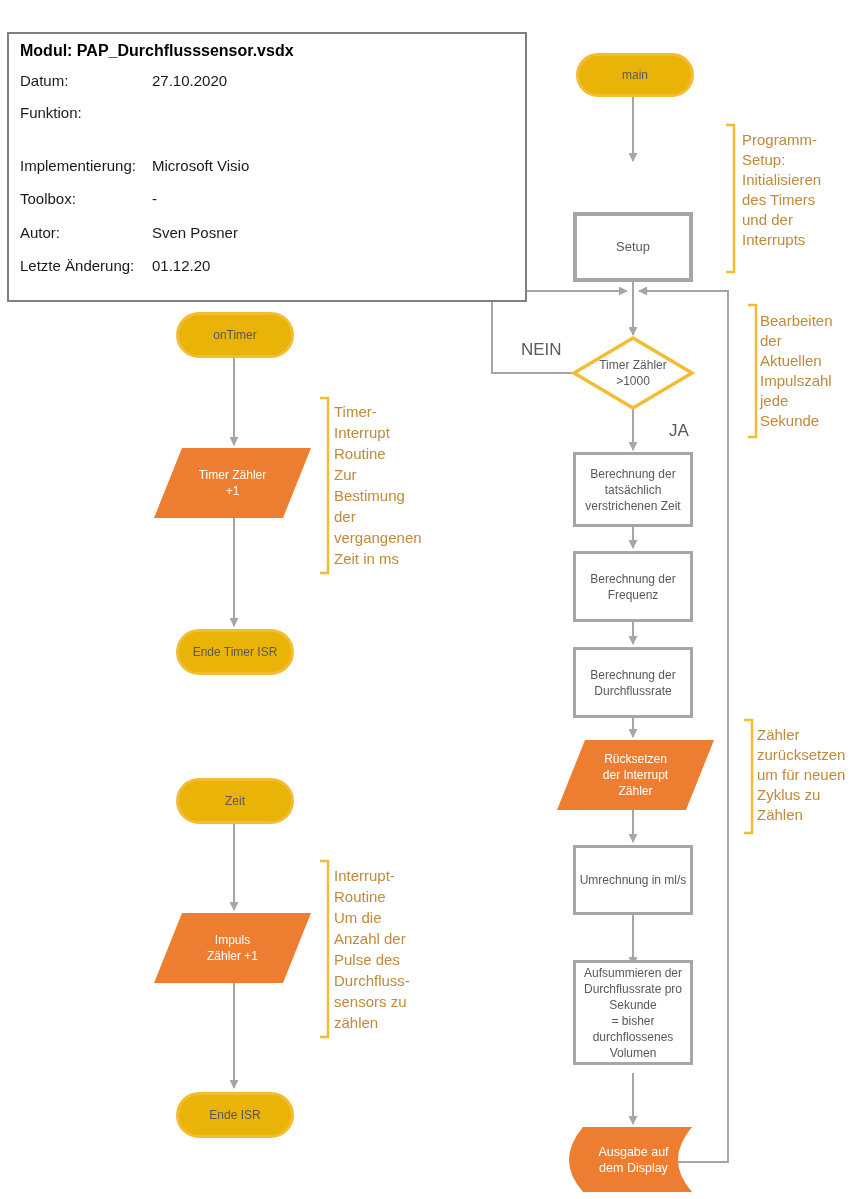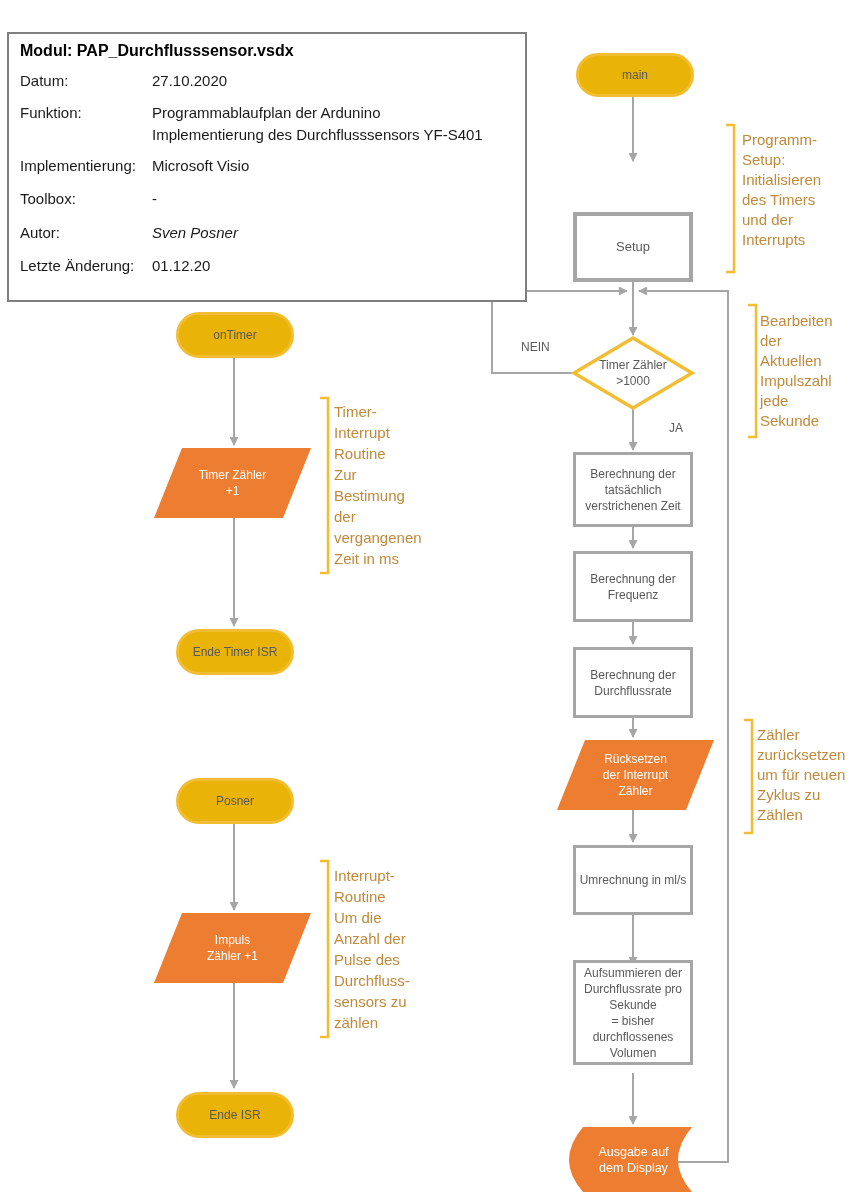--- a/index.html
+++ b/index.html
@@ -15,21 +15,21 @@
   .term{border:3px solid #F2BD33;border-radius:24px;background:#eab308;display:flex;
         align-items:center;justify-content:center;color:#595959;font-size:12px;}
   .rect{border:3px solid #A6A6A6;background:#fff;display:flex;align-items:center;
         justify-content:center;text-align:center;color:#595959;font-size:12px;
         line-height:16px;white-space:pre-line;padding:0 2px;box-sizing:border-box;}
   .rect.thick{border-width:4px;font-size:13px;margin-top:48px;}
   .shape-label{display:flex;align-items:center;justify-content:center;text-align:center;
         color:#fff;font-size:12px;line-height:16px;white-space:pre-line;pointer-events:none;}
   .ann{color:#C0893B;font-size:15px;line-height:20px;white-space:pre-line;}
   .ann.tall{line-height:21px;}
-  .edge-lbl{color:#595959;font-size:12px;}
+  .edge-lbl{color:#595959;font-size:17px;}
 </style>
 </head>
 <body>
 
 <div id="canvas">
 
   <svg width="864" height="1199" viewBox="0 0 864 1199">
     <defs>
       <marker id="arr" viewBox="0 0 10 10" refX="9" refY="5" markerWidth="11" markerHeight="9" orient="auto" markerUnits="userSpaceOnUse">
         <path d="M0,0 L10,5 L0,10 Z" fill="#A6A6A6"></path>
@@ -71,28 +71,26 @@
       <path d="M320,398 H328 V573 H320"></path>
       <path d="M320,861 H328 V1037 H320"></path>
     </g>
   </svg>
 
   <div class="abs infobox" style="left:7px;top:8px;width:516px;height:266px;margin-top:24px;">
     <div class="abs ib-title" style="left:11px;top:8px;">Modul: PAP_Durchflusssensor.vsdx</div>
     <div class="abs ib-label" style="left:11px;top:36px;">Datum:</div>
     <div class="abs ib-value" style="left:143px;top:36px;">27.10.2020</div>
     <div class="abs ib-label" style="left:11px;top:68px;">Funktion:</div>
-    <div class="abs ib-value" style="left:143px;top:68px;">Programmablaufplan der Ardunino
-Implementierung des Durchflusssensors YF-S401</div>
     <div class="abs ib-label" style="left:11px;top:121px;">Implementierung:</div>
     <div class="abs ib-value" style="left:143px;top:121px;">Microsoft Visio</div>
     <div class="abs ib-label" style="left:11px;top:154px;">Toolbox:</div>
     <div class="abs ib-value" style="left:143px;top:154px;">-</div>
     <div class="abs ib-label" style="left:11px;top:188px;">Autor:</div>
-    <div class="abs ib-value" style="left:143px;top:188px;font-style:italic;">Sven Posner</div>
+    <div class="abs ib-value" style="left:143px;top:188px;">Sven Posner</div>
     <div class="abs ib-label" style="left:11px;top:221px;">Letzte Änderung:</div>
     <div class="abs ib-value" style="left:143px;top:221px;">01.12.20</div>
   </div>
 
   <div class="abs term" style="left:576px;top:53px;width:112px;height:38px;">main</div>
   <div class="abs rect thick" style="left:573px;top:164px;width:120px;height:70px;">Setup</div>
   <div class="abs shape-label" style="left:573px;top:338px;width:120px;height:70px;color:#595959;">Timer Zähler
 &gt;1000</div>
   <div class="abs edge-lbl" style="left:521px;top:340px;">NEIN</div>
   <div class="abs edge-lbl" style="left:669px;top:421px;">JA</div>
@@ -107,21 +105,21 @@
   <div class="abs rect" style="left:573px;top:960px;width:120px;height:105px;">Aufsummieren der Durchflussrate pro Sekunde
 = bisher durchflossenes Volumen</div>
   <div class="abs shape-label" style="left:567px;top:1127px;width:133px;height:65px;font-size:12.5px;">Ausgabe auf
 dem Display</div>
 
   <div class="abs term" style="left:176px;top:312px;width:112px;height:40px;">onTimer</div>
   <div class="abs shape-label" style="left:154px;top:448px;width:157px;height:70px;">Timer Zähler
 +1</div>
   <div class="abs term" style="left:176px;top:629px;width:112px;height:40px;">Ende Timer ISR</div>
 
-  <div class="abs term" style="left:176px;top:778px;width:112px;height:40px;">Posner</div>
+  <div class="abs term" style="left:176px;top:778px;width:112px;height:40px;">Zeit</div>
   <div class="abs shape-label" style="left:154px;top:913px;width:157px;height:70px;">Impuls
 Zähler +1</div>
   <div class="abs term" style="left:176px;top:1092px;width:112px;height:40px;">Ende ISR</div>
 
   <div class="abs ann" style="left:742px;top:130px;width:118px;">Programm-
 Setup:
 Initialisieren
 des Timers
 und der
 Interrupts</div>

